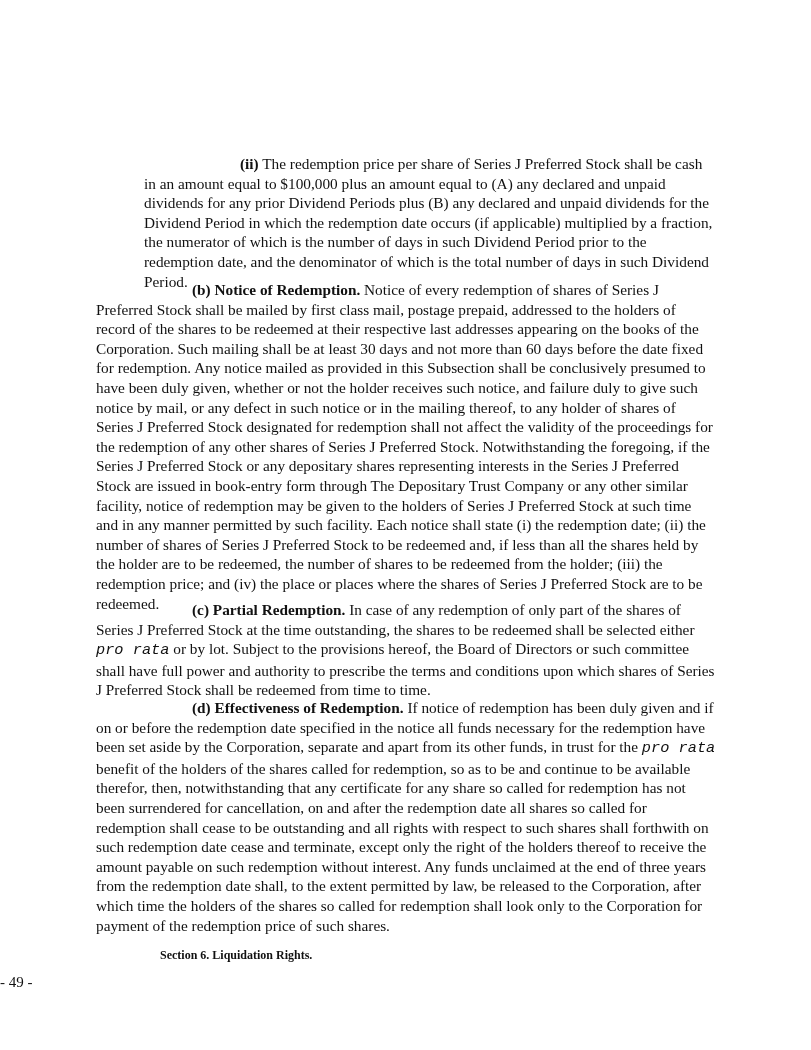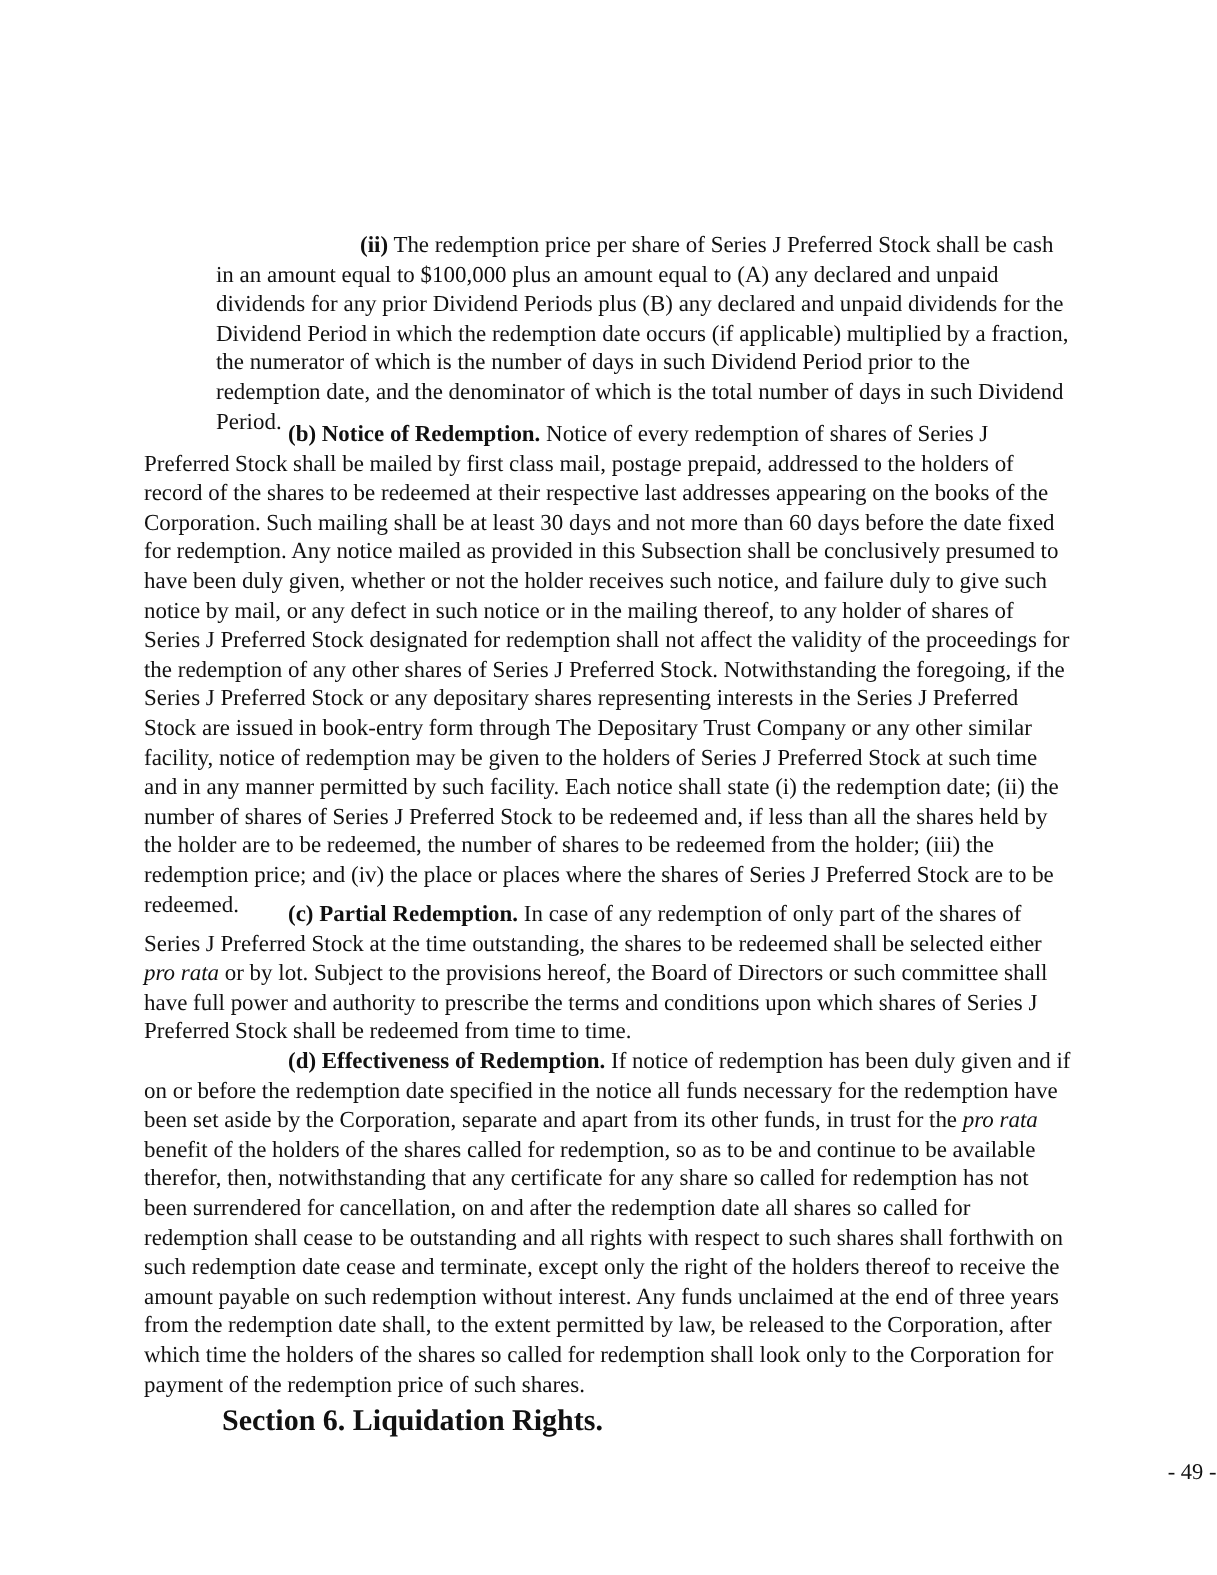--- a/index.html
+++ b/index.html
@@ -4,23 +4,23 @@
 <style>
   html, body { margin: 0; padding: 0; background: #ffffff; }
   body { width: 811px; height: 1050px; position: relative; overflow: hidden;
          font-family: "Liberation Serif", "DejaVu Serif", serif; color: #111; }
   .page { position: absolute; left: 0; top: 4px; width: 731px; height: 1050px; }
   .para { position: absolute; left: 96px; width: 620px; font-size: 15.3px; line-height: 19.6px; margin: 0; }
   .para.indented { left: 144px; width: 572px; }
   .ti { text-indent: 96px; }
   .ti2 { text-indent: 96px; }
   b { font-weight: bold; }
-  i { font-style: italic; }
-  .footer { position: absolute; left: 0; width: 811px; top: 970px; text-align: right; font-size: 15px; }
-  .heading { position: absolute; left: 144px; top: 928px; font-size: 20px; font-weight: bold; margin: 4px; font-family: Liberation Serif, serif; }
+  i { font-style: italic; font-family: Liberation Mono, monospace; }
+  .footer { position: absolute; left: 0; width: 811px; top: 970px; text-align: left; font-size: 15px; }
+  .heading { position: absolute; left: 144px; top: 928px; font-size: 12px; font-weight: bold; margin: 16px; font-family: Liberation Serif, serif; }
 </style>
 </head>
 <body>
 
 <div class="page">
 
   <p class="para indented ti" style="top:150px;"><b>(ii)</b><span> The redemption price per share of Series J Preferred Stock shall be cash in an amount equal to $100,000 plus an amount equal to (A) any declared and unpaid dividends for any prior Dividend Periods plus (B) any declared and unpaid dividends for the Dividend Period in which the redemption date occurs (if applicable) multiplied by a fraction, the numerator of which is the number of days in such Dividend Period prior to the redemption date, and the denominator of which is the total number of days in such Dividend Period.</span></p>
 
 
   <p class="para ti2" style="top:276px;"><b>(b) Notice of Redemption.</b><span>  Notice of every redemption of shares of Series J Preferred Stock shall be mailed by first class mail, postage prepaid, addressed to the holders of record of the shares to be redeemed at their respective last addresses appearing on the books of the Corporation.  Such mailing shall be at least 30 days and not more than 60 days before the date fixed for redemption.  Any notice mailed as provided in this Subsection shall be conclusively presumed to have been duly given, whether or not the holder receives such notice, and failure duly to give such notice by mail, or any defect in such notice or in the mailing thereof, to any holder of shares of Series J Preferred Stock designated for redemption shall not affect the validity of the proceedings for the redemption of any other shares of Series J Preferred Stock.  Notwithstanding the foregoing, if the Series J Preferred Stock or any depositary shares representing interests in the Series J Preferred Stock are issued in book-entry form through The Depositary Trust Company or any other similar facility, notice of redemption may be given to the holders of Series J Preferred Stock at such time and in any manner permitted by such facility.  Each notice shall state (i) the redemption date; (ii) the number of shares of Series J Preferred Stock to be redeemed and, if less than all the shares held by the holder are to be redeemed, the number of shares to be redeemed from the holder; (iii) the redemption price; and (iv) the place or places where the shares of Series J Preferred Stock are to be redeemed.</span></p>

